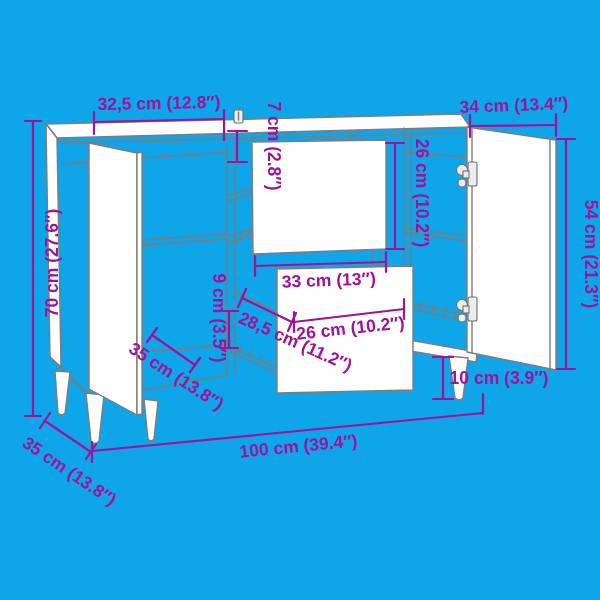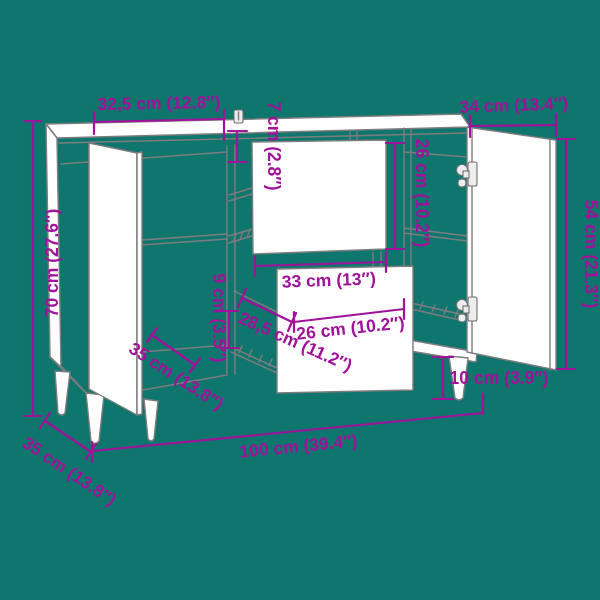--- a/index.html
+++ b/index.html
@@ -1,16 +1,16 @@
 <!DOCTYPE html>
 <html style="--dim-color: #a1129b; --line-color: #7d7d7d;"><head>
 <meta charset="utf-8">
 <style>
   html,body{margin:0;padding:0;background:#fff;}
-  .stage{width:600px;height:600px;position:relative;background:#0f766e;overflow:hidden;
+  .stage{width:600px;height:600px;position:relative;background:#0ea5e9;overflow:hidden;
          font-family:"Liberation Sans", sans-serif;}
   svg{display:block;}
   .furn{stroke:var(--line-color,#7d7d7d);stroke-width:1.4;fill:none;stroke-linejoin:round;stroke-linecap:round;}
   .furn-f{stroke:var(--line-color,#7d7d7d);stroke-width:1.4;fill:#ffffff;stroke-linejoin:round;}
   .hw{stroke:#6f6f6f;stroke-width:1.1;fill:#ededed;}
   .dim{stroke:var(--dim-color,#a1129b);stroke-width:2.2;fill:none;stroke-linecap:round;}
   .dimtxt{fill:var(--dim-color,#a1129b);font-family:"Liberation Sans",sans-serif;
           font-size:17.5px;font-weight:bold;}
 </style>
 </head>

